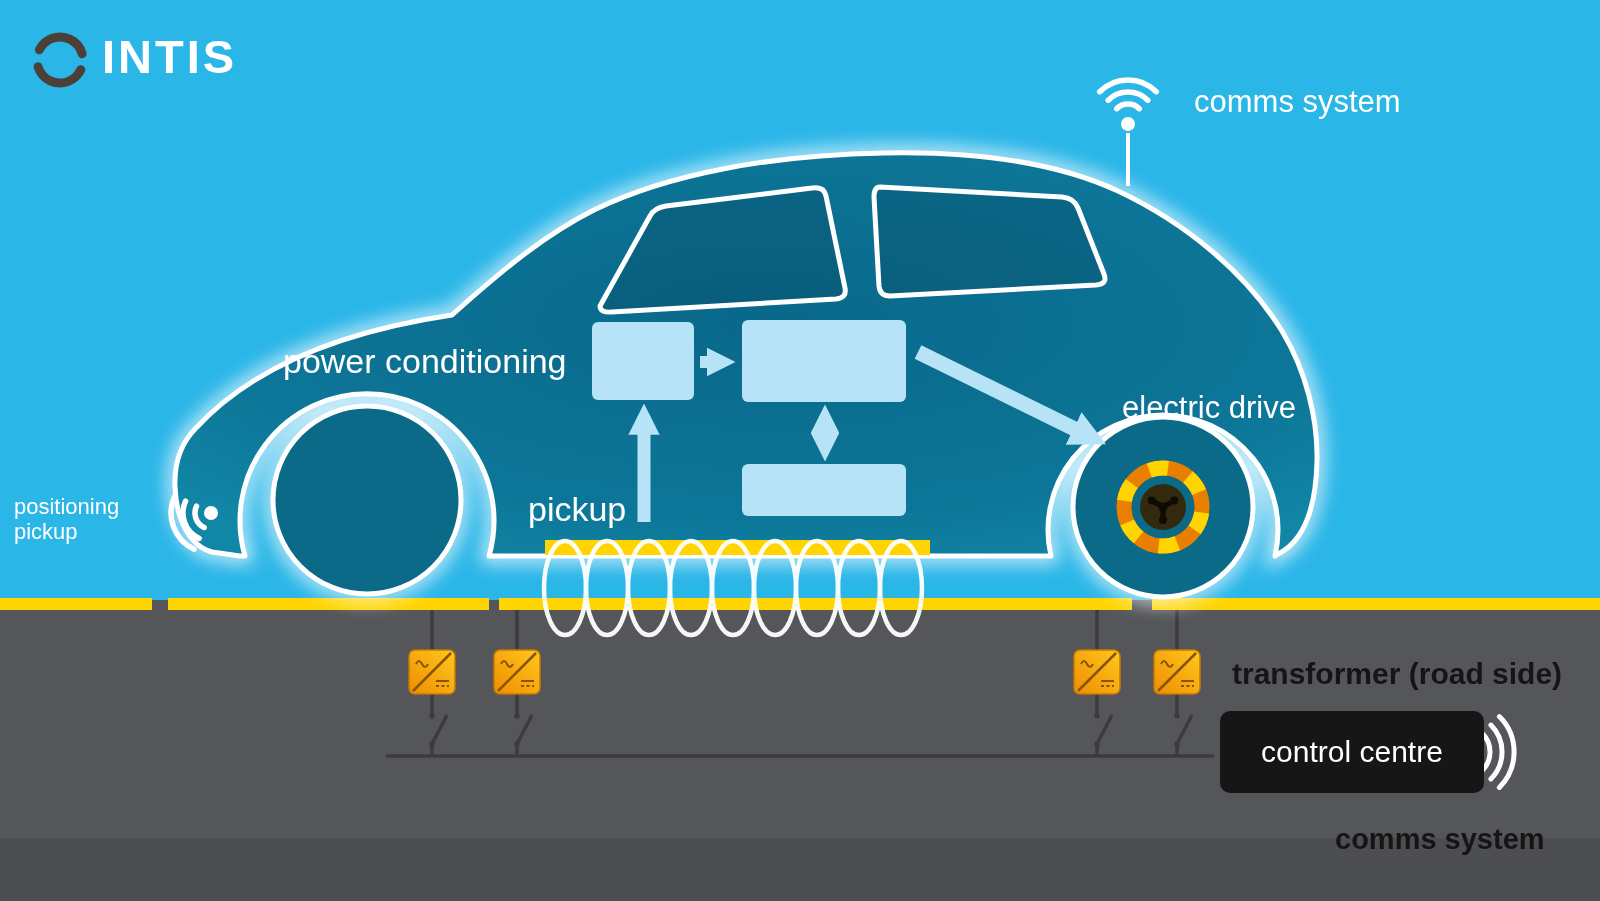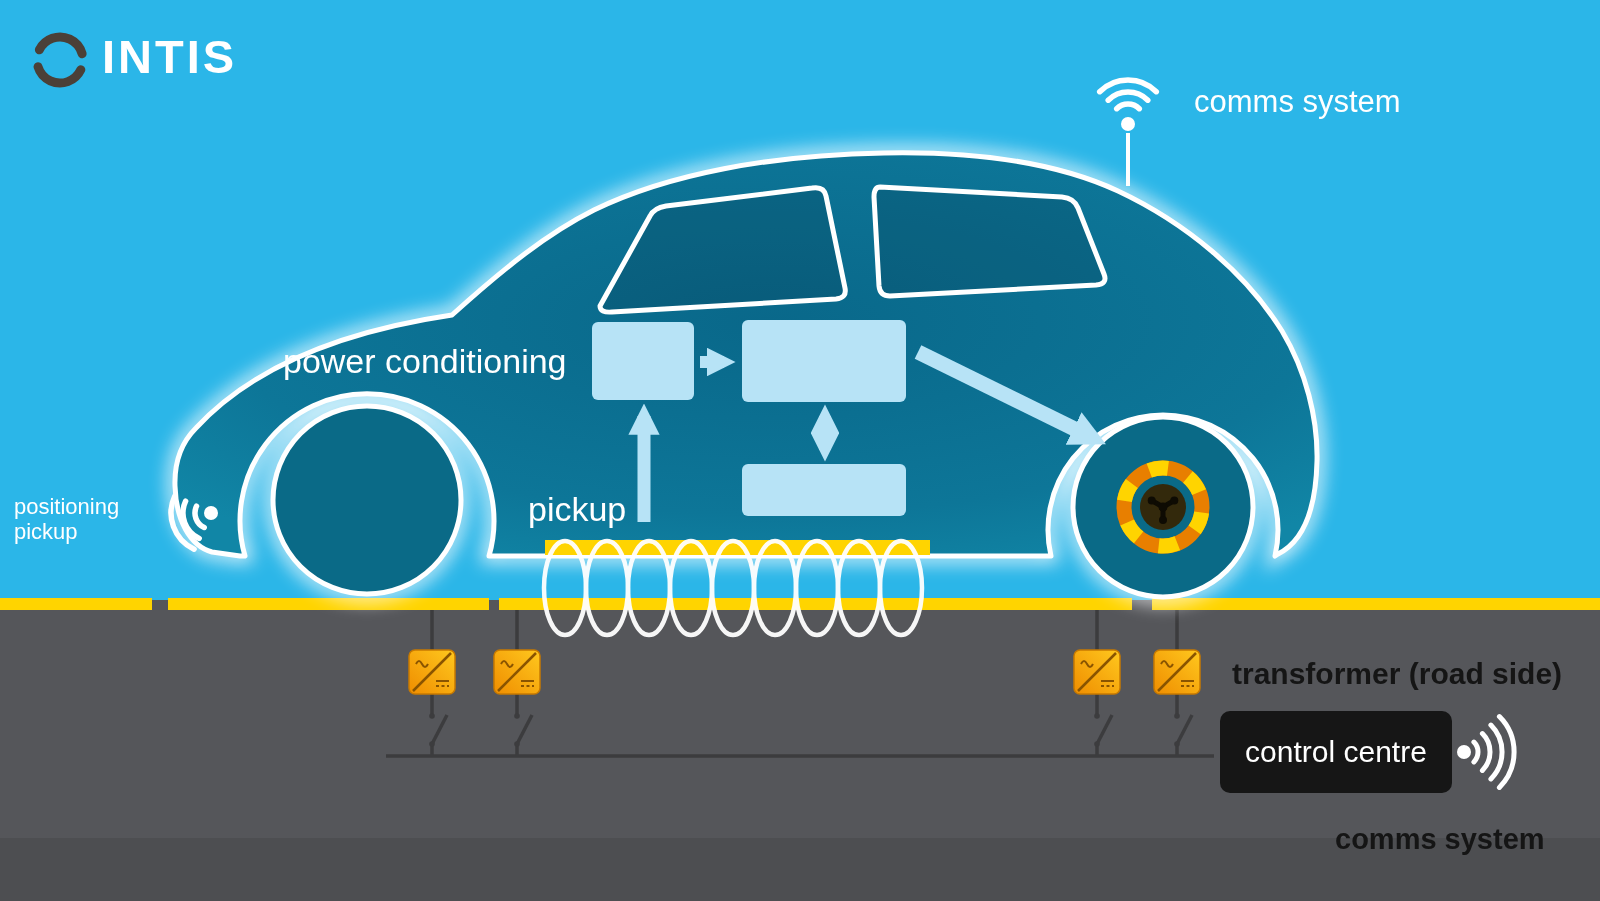--- a/index.html
+++ b/index.html
@@ -14,21 +14,21 @@
   .lbl-dark{color:#151515;margin-left:15px;}
   .brand{left:102px;top:30px;font-size:47px;font-weight:700;letter-spacing:3px;color:#fff;}
   .lbl-power{left:283px;top:342px;font-size:34px;}
   .lbl-pickup{left:528px;top:474px;font-size:34px;margin-top:16px;}
   .lbl-drive{left:1122px;top:390px;font-size:31px;}
   .lbl-comms-top{left:1194px;top:84px;font-size:31px;}
   .lbl-positioning{left:14px;top:494px;font-size:22px;}
   .lbl-transformer{left:1217px;top:657px;font-size:30px;font-weight:600;}
   .lbl-comms-bottom{left:1320px;top:823px;font-size:29px;font-weight:600;}
   .control-centre{
-    position:absolute;left:1220px;top:711px;width:232px;height:82px;
+    position:absolute;left:1220px;top:711px;width:264px;height:82px;
     background:#161616;border-radius:10px;
     display:flex;align-items:center;justify-content:center;
     color:#ffffff;font-size:30px;font-weight:500;
   }
 </style>
 </head>
 <body>
 
 <div class="stage">
 
@@ -188,20 +188,21 @@
     <circle cx="60" cy="60" r="23" fill="none" stroke="#4b4037" stroke-width="9" stroke-dasharray="55 17.3" stroke-linecap="round" transform="rotate(25 60 60)"></circle>
   </g>
 </svg>
 
 <div class="lbl lbl-white lbl-power">power conditioning</div>
 
 <div class="lbl brand">INTIS</div>
 
 <div class="lbl lbl-white lbl-pickup">pickup</div>
 
+<div class="lbl lbl-white lbl-drive">electric drive</div>
 
 <div class="lbl lbl-white lbl-comms-top">comms system</div>
 
 <div class="lbl lbl-white lbl-positioning">
   <div>positioning</div>
   <div>pickup</div>
 </div>
 
 <div class="lbl lbl-dark lbl-transformer">transformer (road side)</div>
 

